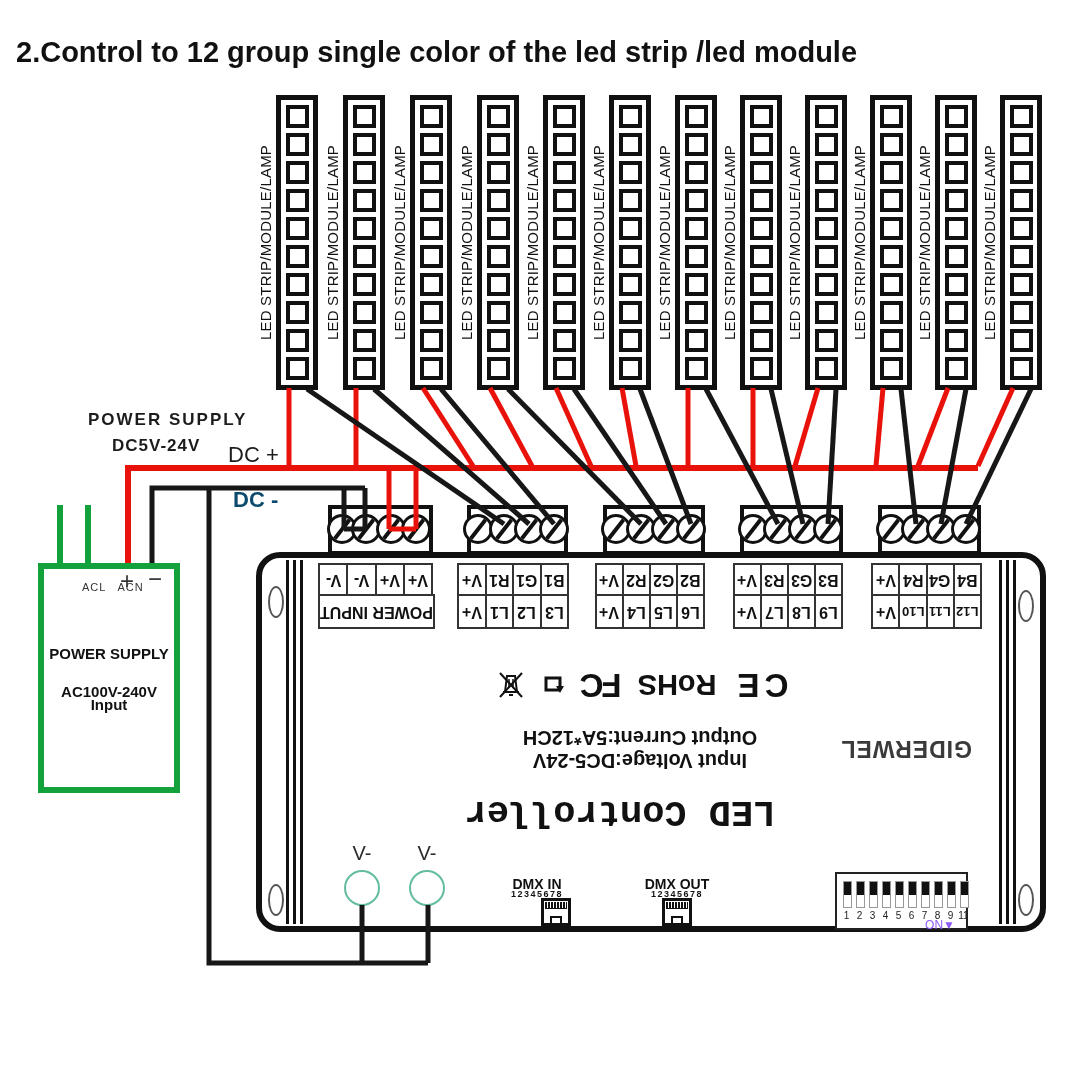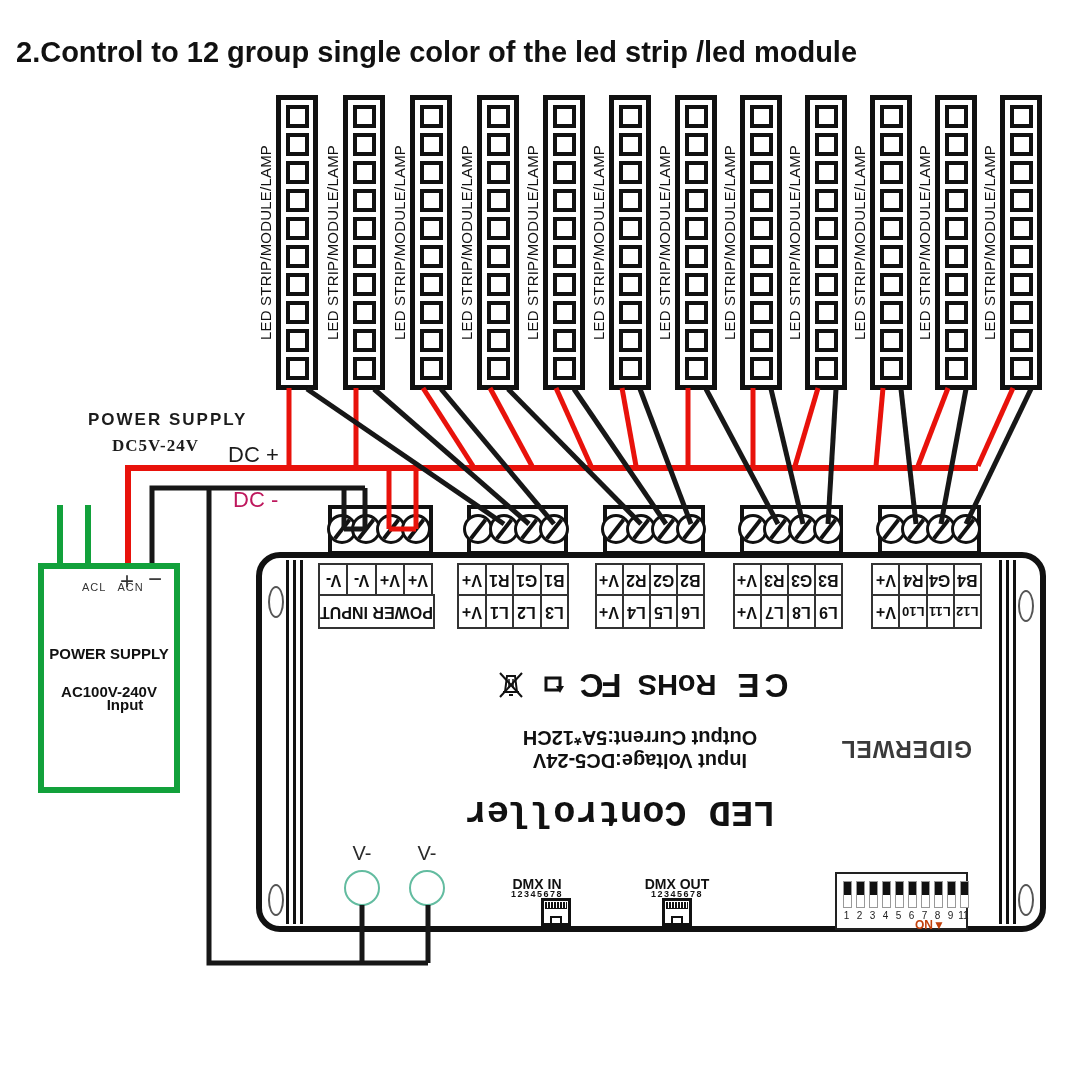--- a/index.html
+++ b/index.html
@@ -3,23 +3,23 @@
 <meta charset="utf-8">
 <style>
   html,body{margin:0;padding:0;background:#fff;}
   #canvas{position:relative;width:1080px;height:1080px;background:#fff;overflow:hidden;
           font-family:"Liberation Sans",sans-serif;color:#111;}
   .abs{position:absolute;}
   #title{left:16px;top:36px;font-size:29px;font-weight:bold;letter-spacing:0px;color:#111;white-space:nowrap;}
 
   
   #ps-label1{left:88px;top:410px;font-size:17px;font-weight:bold;letter-spacing:2px;color:#1c1c1c;}
-  #ps-label2{left:112px;top:436px;font-size:17px;font-weight:bold;letter-spacing:1px;color:#1c1c1c;font-family:Liberation Serif, serif;}
+  #ps-label2{left:112px;top:436px;font-size:17px;font-weight:bold;letter-spacing:1px;color:#1c1c1c;}
   #dc-plus{left:228px;top:442px;font-size:22px;font-weight:normal;color:#1c1c1c;}
-  #dc-minus{left:233px;top:487px;font-size:22px;font-weight:normal;color:#be185d;}
+  #dc-minus{left:233px;top:487px;font-size:22px;font-weight:bold;color:#0c4a6e;}
   #acin{left:14px;top:458px;font-size:43px;font-weight:500;letter-spacing:3px;color:#1c1c1c;}
 
   
   #ps-box{left:38px;top:563px;width:142px;height:230px;border:6px solid #12a13b;box-sizing:border-box;background:#fff;}
   #ps-terms{left:10px;top:12px;font-size:11px;font-weight:normal;color:#333;letter-spacing:1px;word-spacing:8px;margin-left:28px;}
   #ps-plus{left:76px;top:-2px;font-size:24px;font-weight:500;color:#333;}
   #ps-minus{left:104px;top:-4px;font-size:24px;font-weight:500;color:#333;}
   .ps-center{left:0;width:130px;text-align:center;font-weight:bold;font-size:15px;color:#111;}
 
   
@@ -72,21 +72,21 @@
   .rj45 .pins{position:absolute;left:1px;right:1px;top:1px;height:6px;
       background:repeating-linear-gradient(90deg,#111 0 2px,#fff 2px 3px);border-bottom:1px solid #111;}
   .rj45 .notch{position:absolute;left:50%;bottom:0;width:12px;height:7px;transform:translateX(-50%);
       border:2px solid #111;border-bottom:none;box-sizing:border-box;background:#fff;}
 
   
   #dip{left:835px;top:872px;width:133px;height:58px;border:2px solid #222;box-sizing:border-box;background:#fff;}
   .dip-slot{position:absolute;top:7px;width:9px;height:27px;border:1px solid #999;box-sizing:border-box;background:#fff;}
   .dip-knob{position:absolute;left:0px;top:0px;width:7px;height:13px;background:#111;}
   .dip-num{position:absolute;top:36px;width:13px;text-align:center;font-size:10px;color:#222;}
-  #dip-on{position:absolute;left:78px;top:44px;width:50px;text-align:left;font-size:12px;font-weight:bold;color:#c2410c;}
+  #dip-on{position:absolute;left:78px;top:44px;width:50px;text-align:center;font-size:12px;font-weight:normal;color:#8b5cf6;}
 
   svg.wires{position:absolute;left:0;top:0;pointer-events:none;}
   .icon-svg{display:block;}
 </style>
 </head>
 <body>
 
 <div id="canvas">
 
   <div id="title" class="abs">2.Control to 12 group single color of the led strip /led module</div>
@@ -95,21 +95,21 @@
   <div id="ps-label2" class="abs">DC5V-24V</div>
   <div id="dc-plus" class="abs">DC +</div>
   <div id="dc-minus" class="abs">DC -</div>
 
   <div id="ps-box" class="abs">
     <div id="ps-terms" class="abs">ACL ACN</div>
     <div id="ps-plus" class="abs">+</div>
     <div id="ps-minus" class="abs">−</div>
     <div class="abs ps-center" style="top:76px;">POWER SUPPLY</div>
     <div class="abs ps-center" style="top:114px;">AC100V-240V</div>
-    <div class="abs ps-center" style="top:127px;margin-left:16px;">Input</div>
+    <div class="abs ps-center" style="top:127px;">Input</div>
   </div>
 
   <div id="strips">
       <div class="vlabel" style="left: 255px; top: 390px;">LED STRIP/MODULE/LAMP</div>
       <div class="strip-rect" style="left: 276px; top: 95px;">
         <div class="seg"></div>
         <div class="seg"></div>
         <div class="seg"></div>
         <div class="seg"></div>
         <div class="seg"></div>

